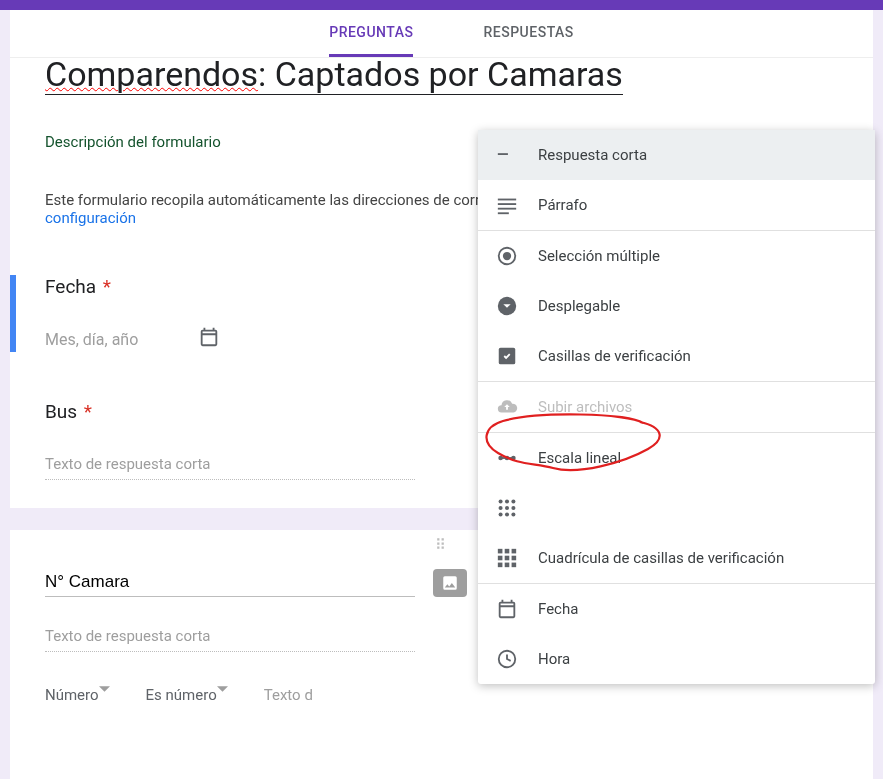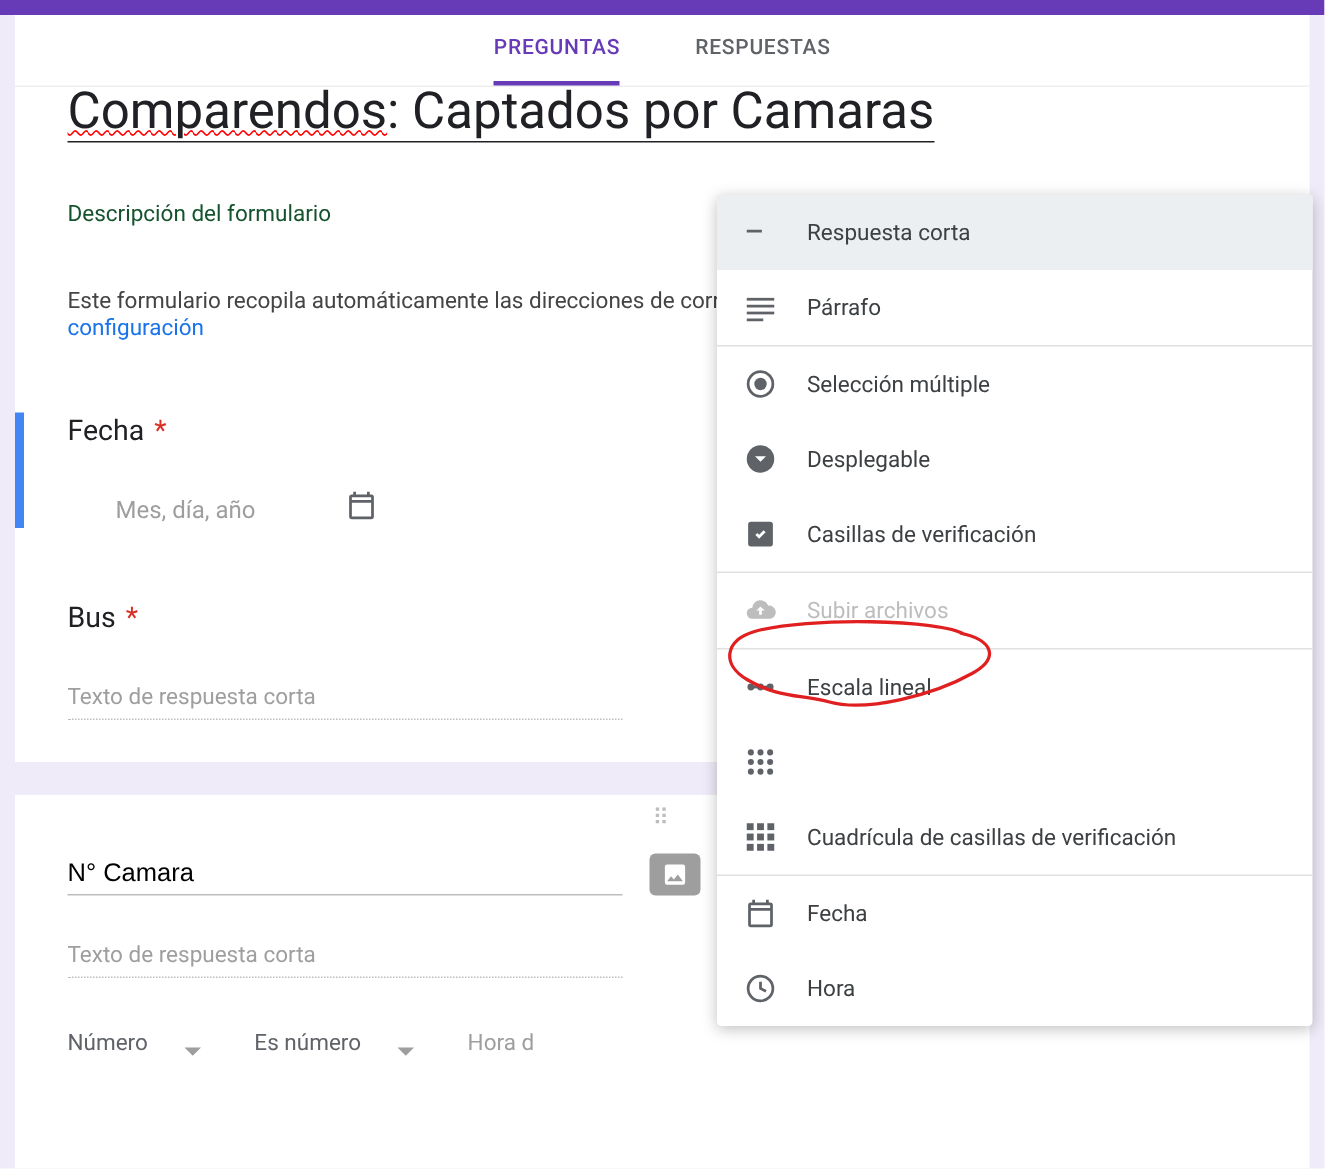--- a/index.html
+++ b/index.html
@@ -32,20 +32,21 @@
   }
   .tab {
     display: flex;
     align-items: center;
     font-size: 14px;
     font-weight: 500;
     letter-spacing: 0.5px;
     color: #5f6368;
     cursor: pointer;
     border-bottom: 3px solid transparent;
+    margin-left: 20px;
   }
   .tab.active {
     color: #673ab7;
     border-bottom-color: #673ab7;
   }
   .content {
     padding: 0 35px;
   }
   .form-title {
     font-size: 34px;
@@ -85,21 +86,20 @@
     font-size: 19px;
     color: #202124;
     margin-top: 48px;
   }
   .req { color: #d93025; margin-left: 2px; }
   .date-row {
     display: flex;
     align-items: center;
     gap: 60px;
     margin-top: 28px;
-    margin-left: 32px;
   }
   .date-placeholder {
     color: #9e9e9e;
     font-size: 16px;
   }
   .short-ans {
     color: #9e9e9e;
     font-size: 15px;
     margin-top: 32px;
     border-bottom: 1px dotted #bdbdbd;
@@ -158,22 +158,21 @@
   .validation-row {
     display: flex;
     align-items: center;
     gap: 36px;
     margin-top: 34px;
     font-size: 15px;
     color: #5f6368;
   }
   .vsel {
     display: flex;
-    align-items: flex-end;
-    gap: 24px;
+    align-items: flex-start;
     cursor: pointer;
   }
   .vsel svg { fill: #9e9e9e; width: 11px; height: 6px; }
   .vinput {
     color: #9e9e9e;
   }
 
   
   .menu {
     position: absolute;
@@ -294,21 +293,21 @@
           <svg viewBox="0 0 10 5">
               <path d="M0 0l5 5 5-5z"></path>
             </svg>
         </div>
         <div class="vsel">
           <span>Es número</span>
           <svg viewBox="0 0 10 5">
               <path d="M0 0l5 5 5-5z"></path>
             </svg>
         </div>
-        <div class="vinput">Hora d</div>
+        <div class="vinput">Texto d</div>
       </div>
     </div>
 
   </div>
 </div>
 
 <div class="menu">
   <div class="menu-item selected">
     <svg viewBox="0 0 24 24">
         <path d="M4 9h10v2H4zm0 4h16v2H4z" opacity=".0"></path>

